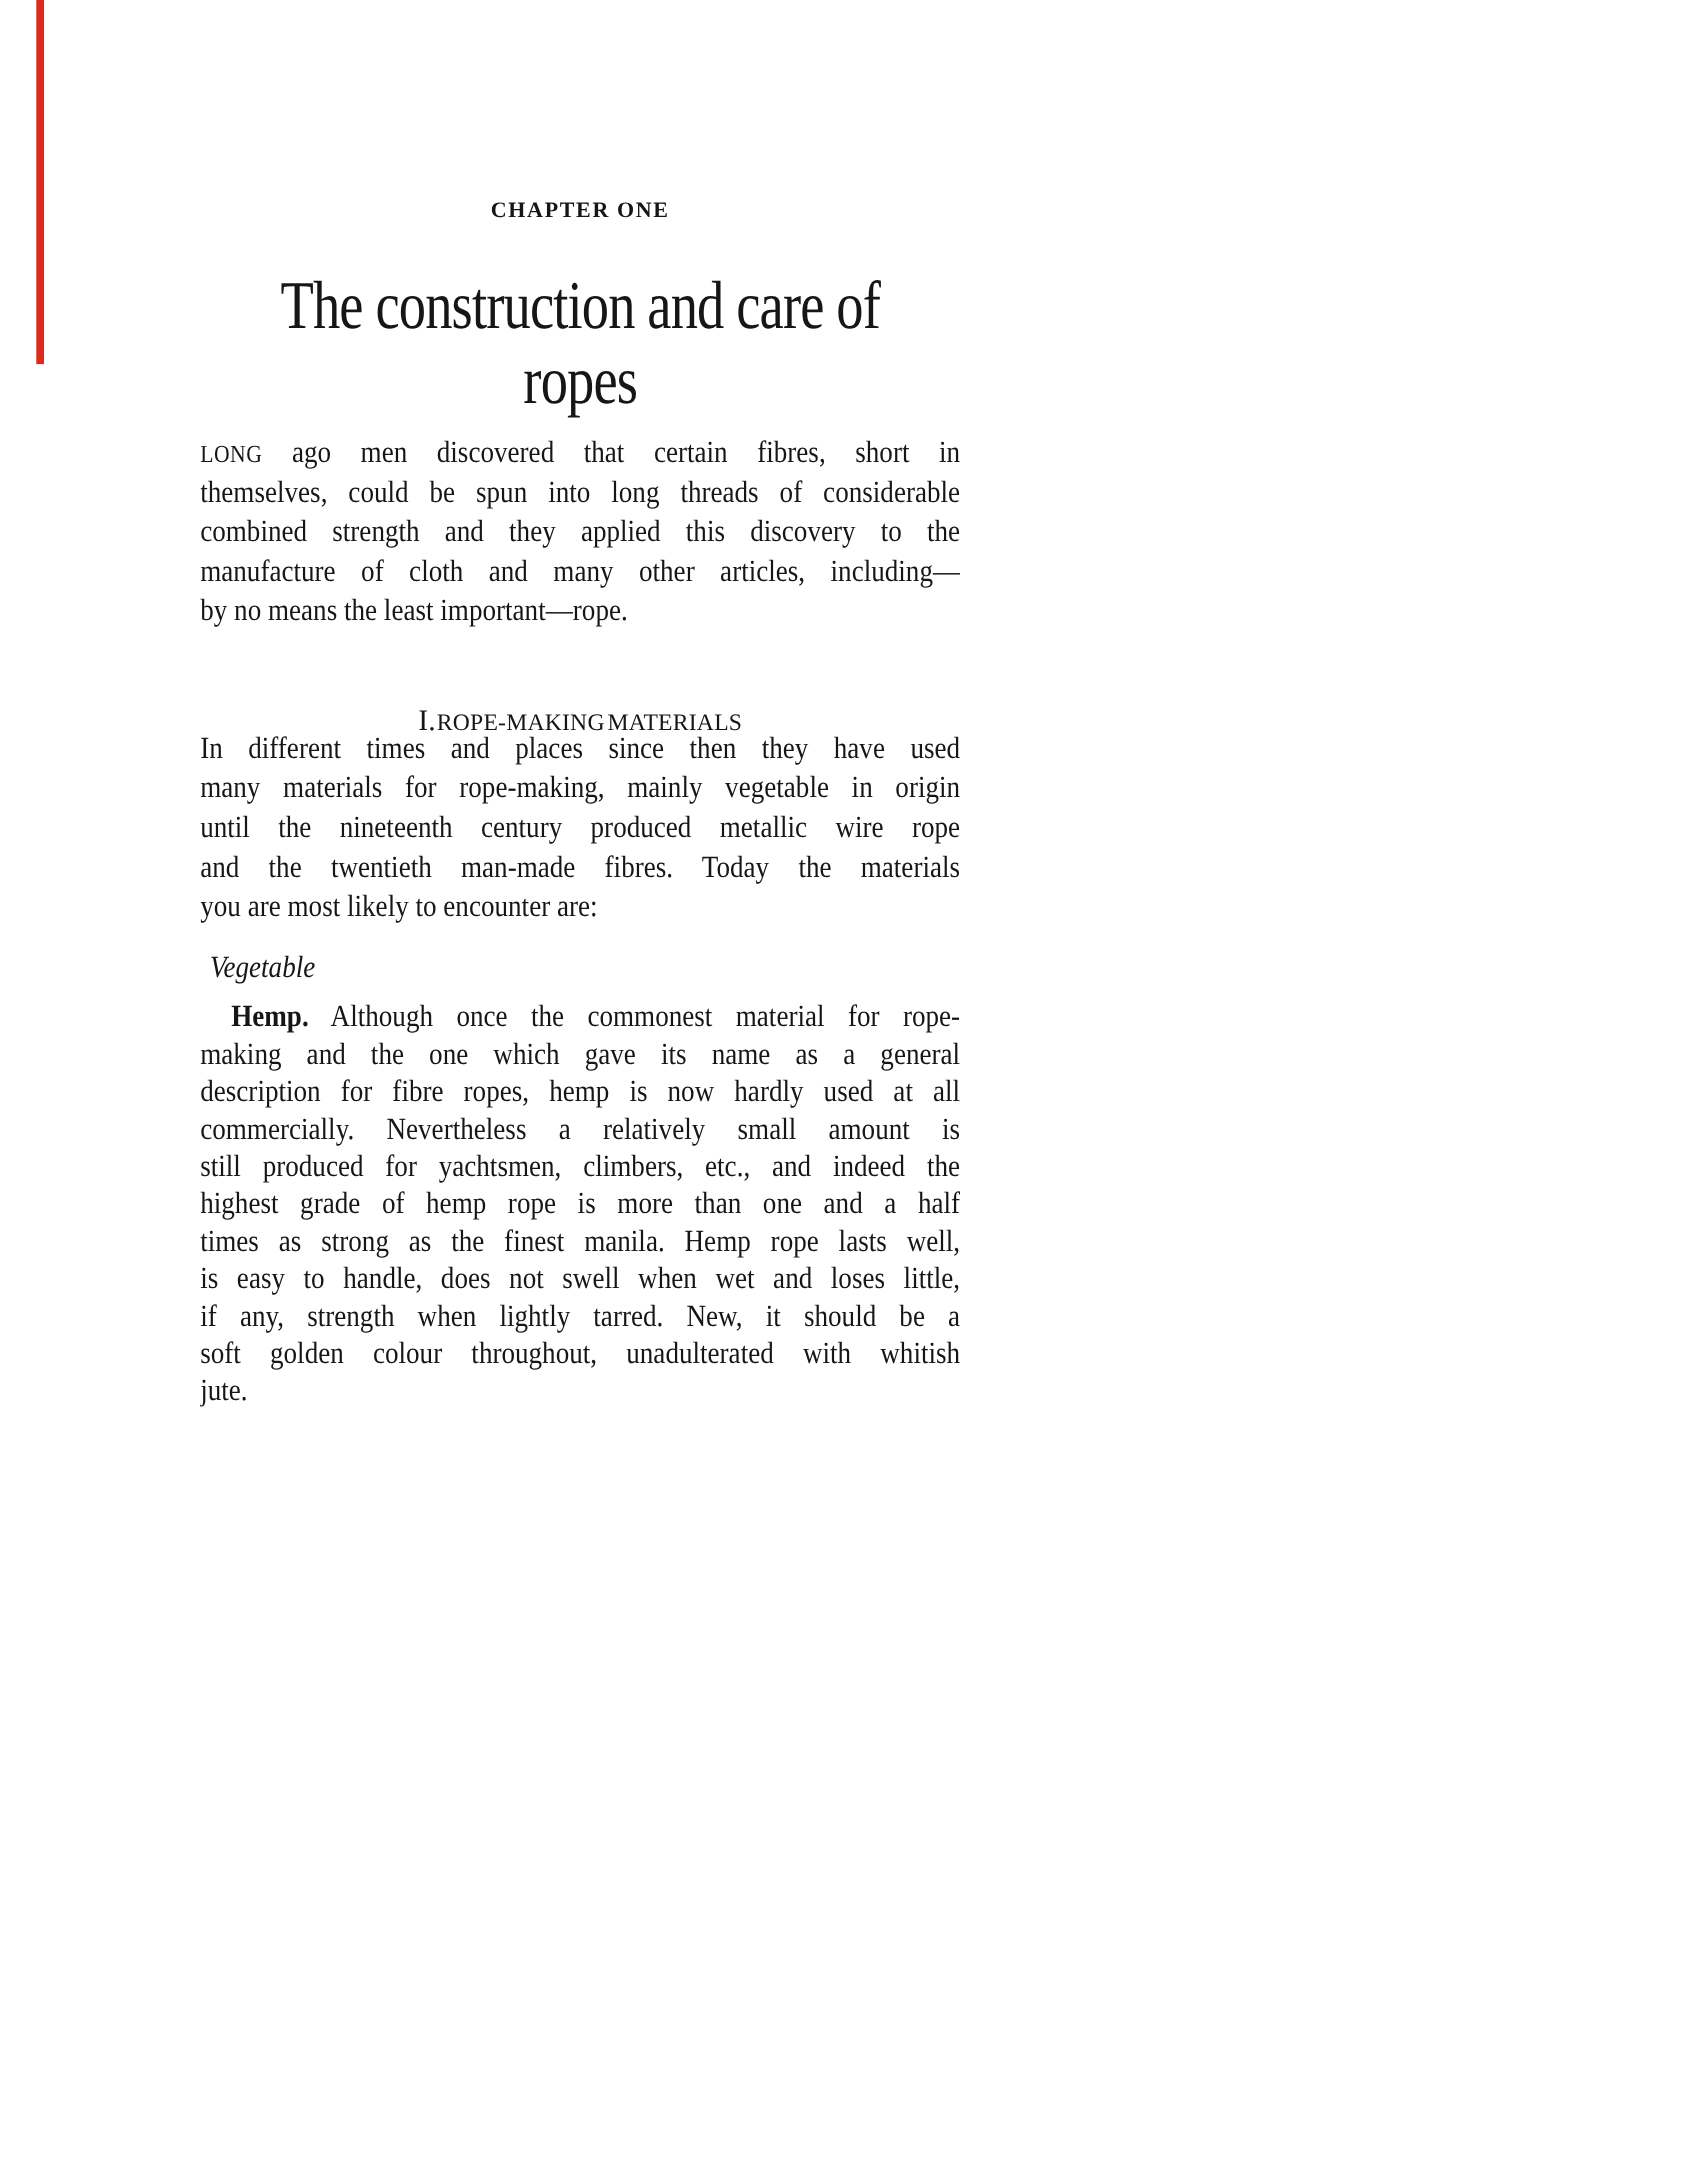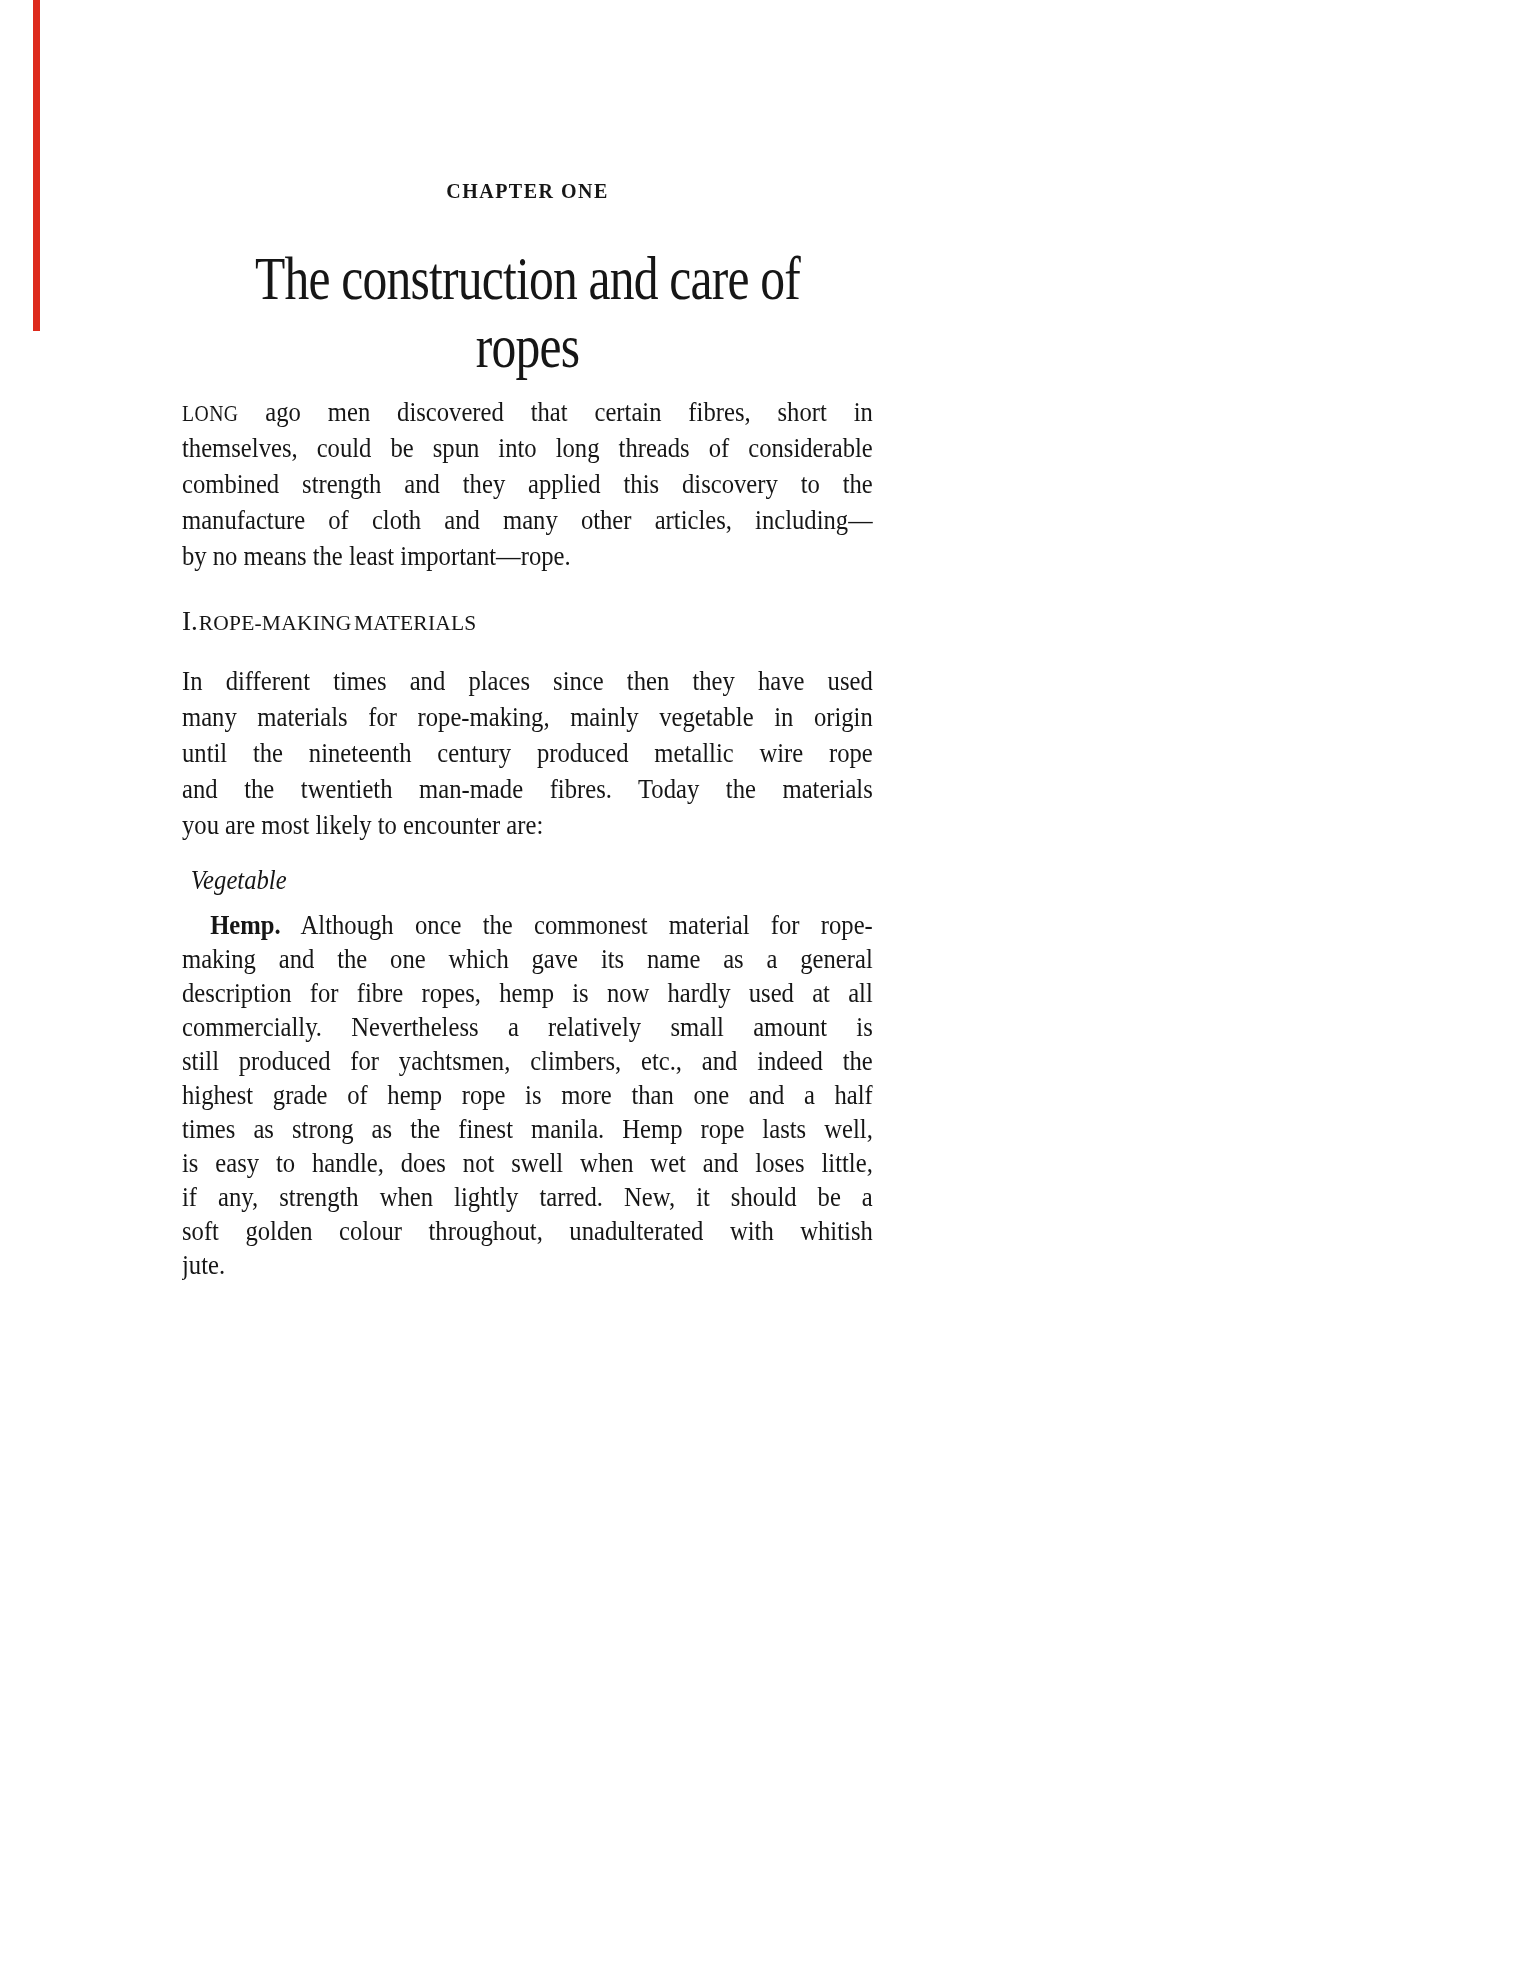--- a/index.html
+++ b/index.html
@@ -65,23 +65,23 @@
     white-space: nowrap;
   }
   .p3 .bline { height: 34px; line-height: 34px; }
   .lastline { text-align-last: left; }
   .lead-smallcaps { font-size: 0.8em; letter-spacing: 0.5px; }
   .lead-bold { font-weight: bold; }
   .indent { padding-left: 32px; }
   .sectionhead {
     position: absolute;
     left: 182px;
-    top: 606px;
+    top: 640px;
     width: 691px;
-    text-align: left;
+    text-align: center;
     word-spacing: -3px;
   }
   .sectionhead .numeral { font-size: 27px; }
   .sectionhead .sectext { font-size: 21.5px; letter-spacing: 0.2px; }
   .subsection {
     position: absolute;
     left: 182px;
     top: 864px;
     width: 785px;
     transform: scaleX(0.88);

